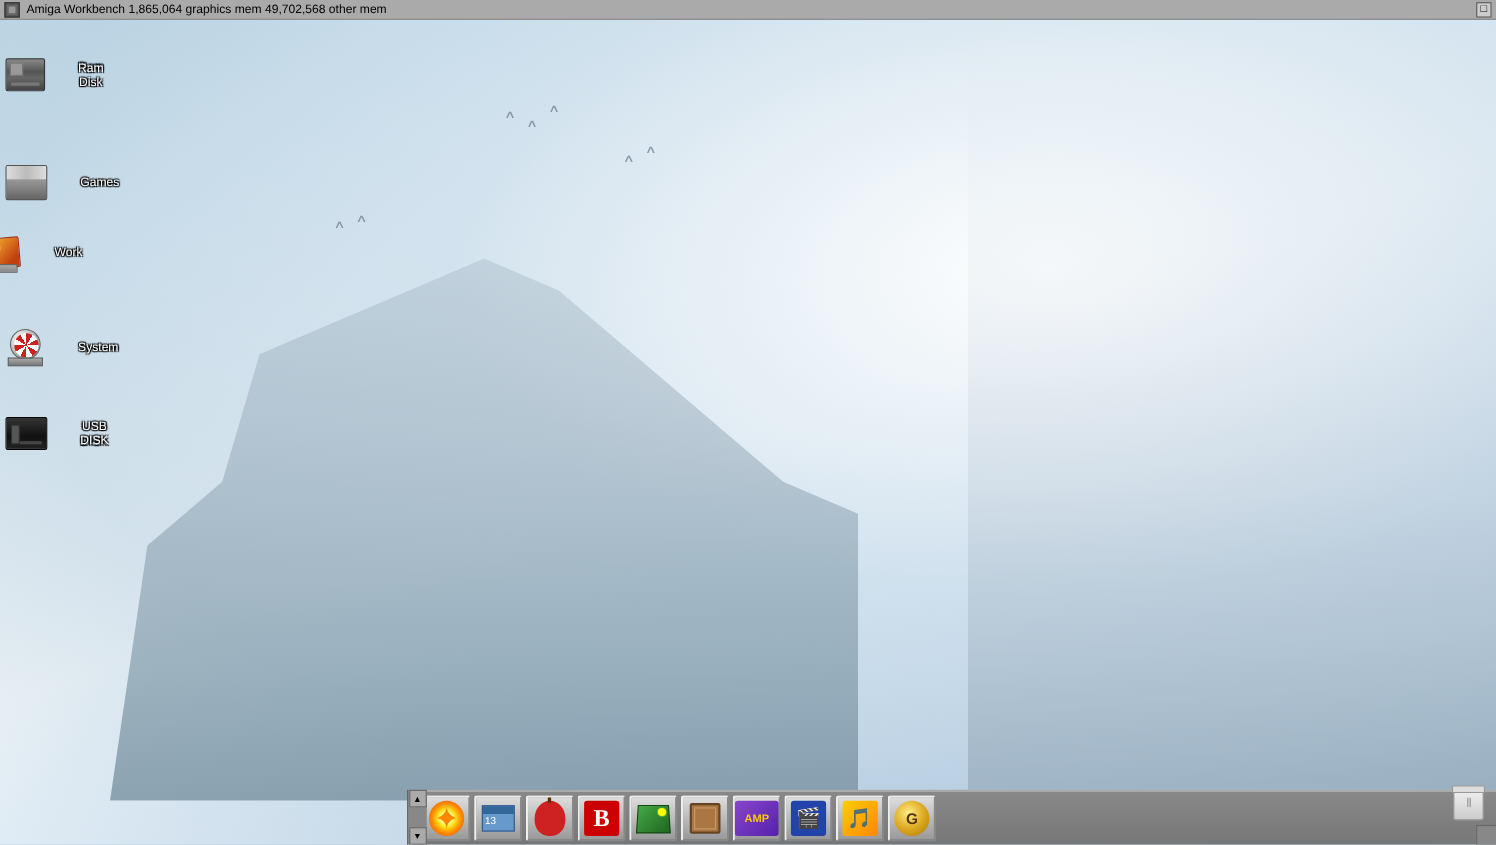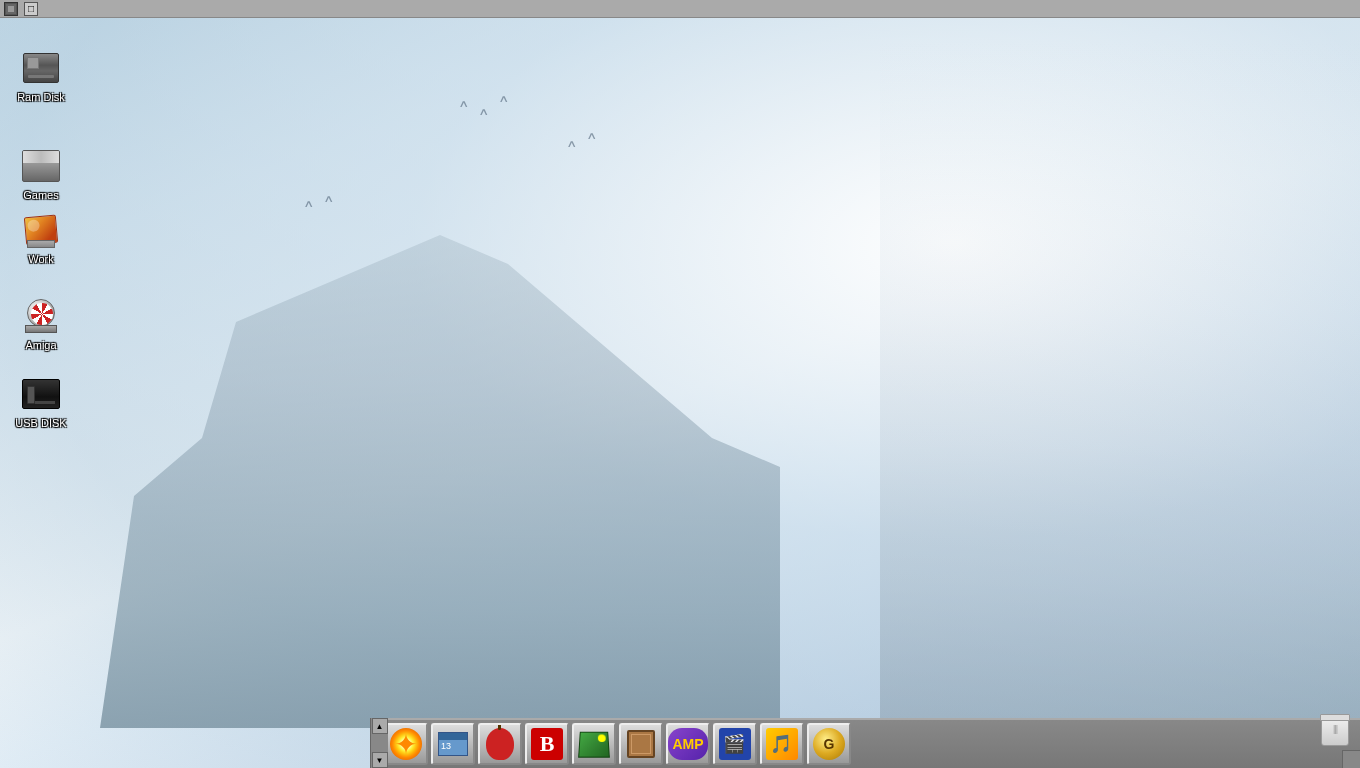--- a/index.html
+++ b/index.html
@@ -89,24 +89,25 @@
         rgba(140,158,172,0.3) 80%,
         rgba(120,140,155,0.4) 100%
       );
     }
 
     
     .desktop-icon {
       position: absolute;
       width: 72px;
       display: flex;
-      flex-direction: column;
+      flex-direction: row;
       align-items: center;
       cursor: pointer;
       user-select: none;
+      gap: 28px;
     }
     .icon-image {
       width: 40px;
       height: 40px;
       display: flex;
       align-items: center;
       justify-content: center;
       position: relative;
     }
     .icon-label {
@@ -375,25 +376,25 @@
     .tb-box::before {
       content: '';
       position: absolute;
       top: 2px; left: 2px; right: 2px; bottom: 2px;
       border: 1px solid #cc9966;
     }
 
     .tb-amp {
       width: 54px; height: 32px;
       background: linear-gradient(135deg, #8844cc 0%, #5522aa 100%);
-      border-radius: 14px;
+      border-radius: 3px;
       display: flex;
       align-items: center;
       justify-content: center;
-      font-size: 14px;
+      font-size: 10px;
       font-weight: bold;
       color: #ffcc00;
     }
 
     .tb-movie {
       width: 32px; height: 32px;
       background: #2244aa;
       border-radius: 3px;
       display: flex;
       align-items: center;
@@ -510,20 +511,21 @@
 </head>
 <body>
 
 <div id="titlebar">
   <div id="titlebar-icon">
     <svg width="10" height="10" viewBox="0 0 10 10">
       <rect width="10" height="10" fill="#666"></rect>
       <rect x="2" y="2" width="6" height="6" fill="#999"></rect>
     </svg>
   </div>
+  <span id="titlebar-text">Amiga Workbench  1,865,064 graphics mem  49,702,568 other mem</span>
   <div id="titlebar-close">□</div>
 </div>
 
 <div id="desktop">
 
   <div id="assassin-bg"></div>
   <div id="castle"></div>
   <div id="figure"></div>
 
   <div class="desktop-icon" id="icon-ramdisk">
@@ -550,21 +552,21 @@
     <span class="icon-label">Work</span>
   </div>
 
   <div class="desktop-icon" id="icon-system">
     <div class="icon-image">
       <div class="system-img">
         <div class="system-ball"></div>
         <div class="system-base"></div>
       </div>
     </div>
-    <span class="icon-label">Amiga</span>
+    <span class="icon-label">System</span>
   </div>
 
   <div class="desktop-icon" id="icon-usbdisk">
     <div class="icon-image">
       <div class="usb-img"></div>
     </div>
     <span class="icon-label">USB DISK</span>
   </div>
 
   <div class="bird" style="top:80px;left:460px">∧</div>

